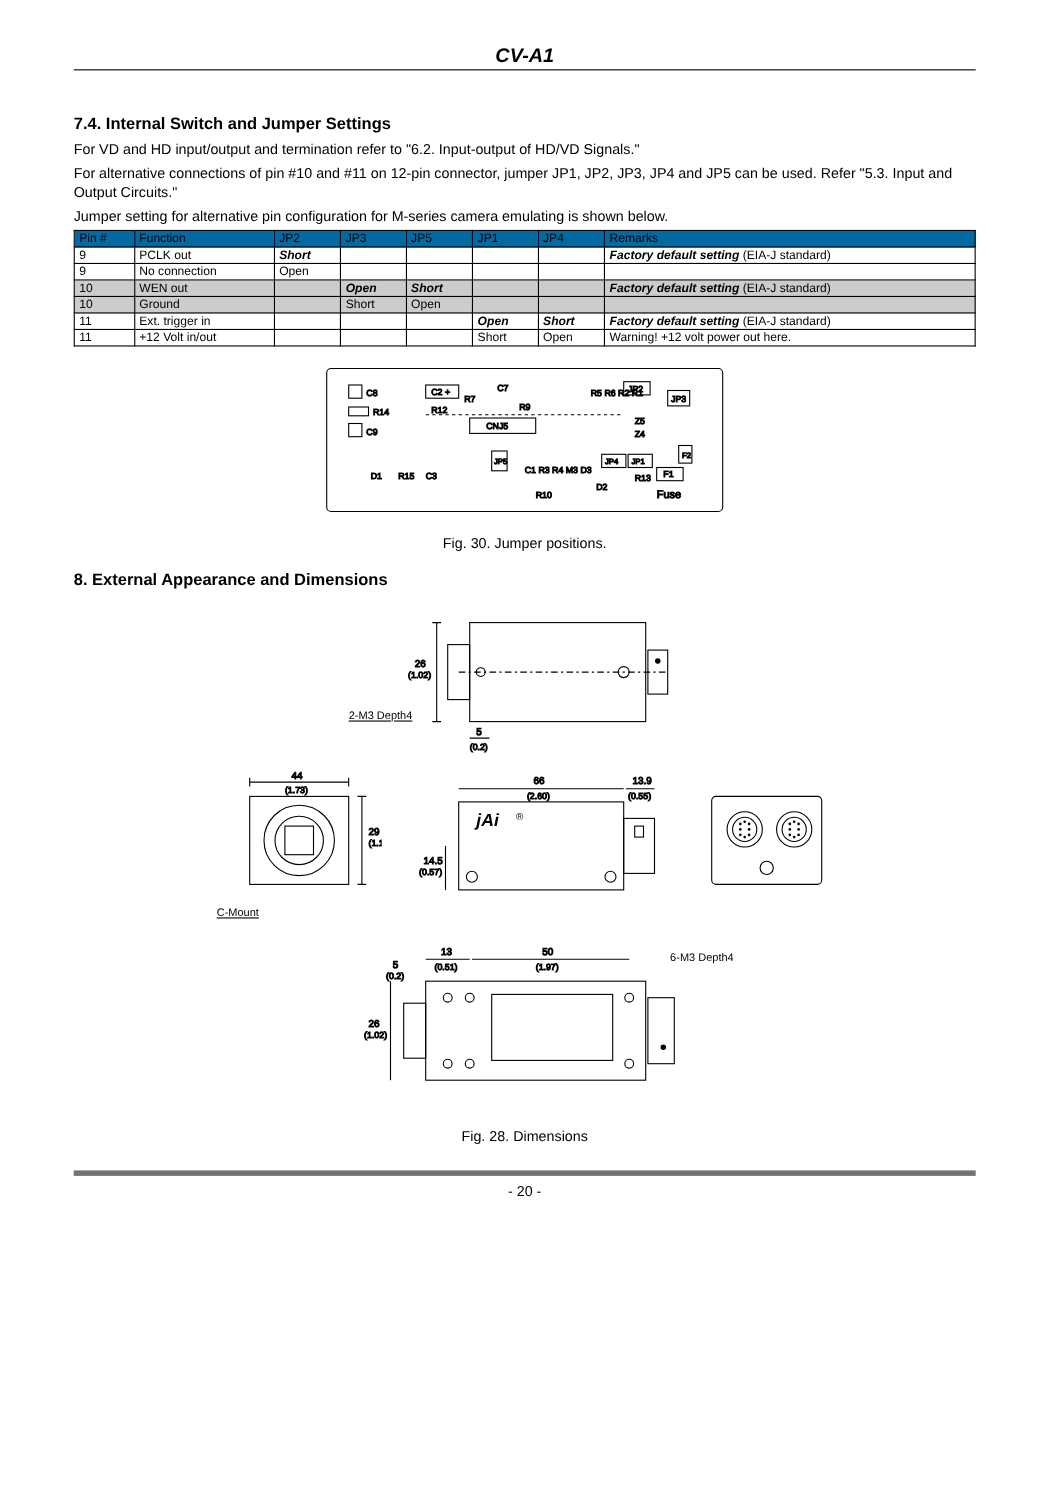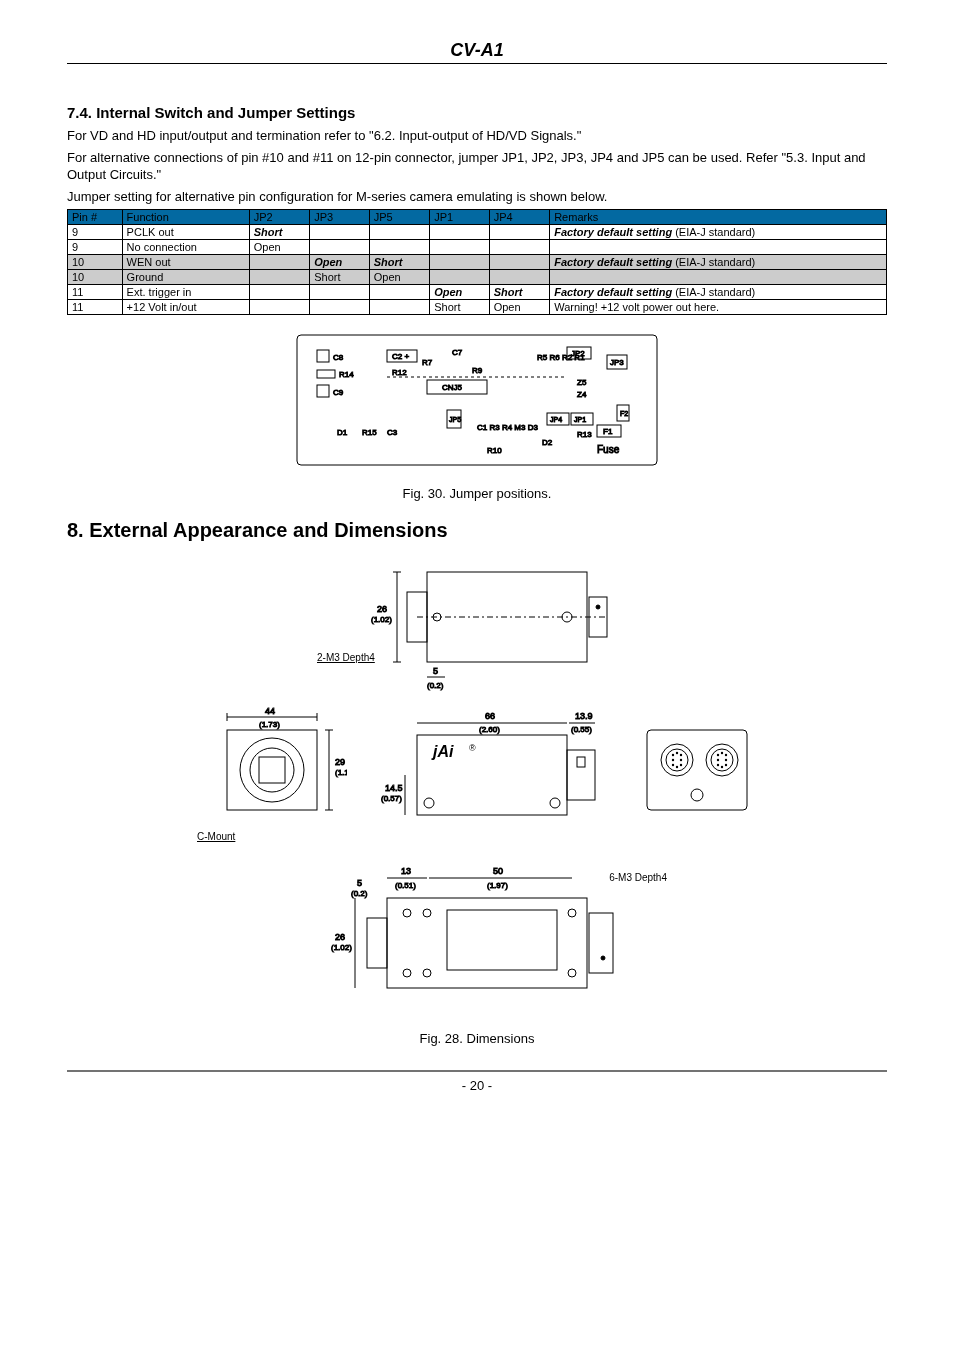--- a/index.html
+++ b/index.html
@@ -19,21 +19,21 @@
     border-bottom: 1.5px solid #000;
     padding-bottom: 2px;
     margin-bottom: 40px;
   }
   h2.section-title {
     font-size: 15px;
     font-weight: bold;
     margin: 20px 0 6px 0;
   }
   h2.big-section {
-    font-size: 20px;
+    font-size: 15px;
     font-weight: bold;
     margin: 18px 0 8px 0;
   }
   p.body-text {
     margin: 0 0 4px 0;
     line-height: 1.35;
   }
   table.jumper {
     border-collapse: collapse;
     width: 100%;
@@ -59,21 +59,21 @@
   .diag-row {
     display: flex;
     justify-content: center;
     align-items: center;
     gap: 30px;
     margin: 10px 0;
   }
   .page-num {
     text-align: center;
     margin-top: 24px;
-    border-top: 2px solid #737373;
+    border-top: 5px solid #737373;
     padding-top: 6px;
   }
   .placeholder-svg {
     stroke: #000;
     fill: none;
     stroke-width: 1;
   }
 </style>
 </head>
 <body>

